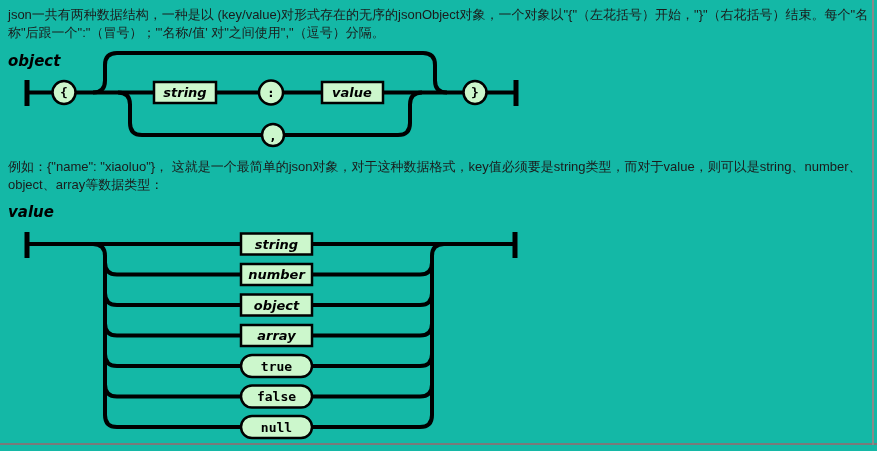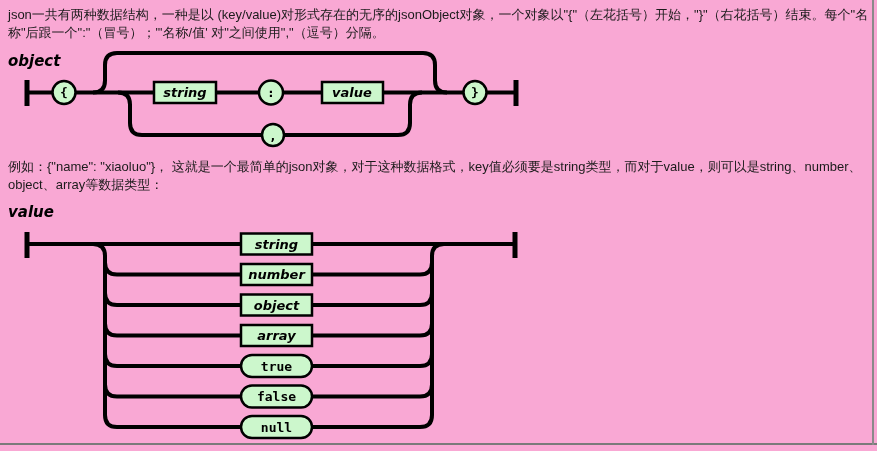--- a/index.html
+++ b/index.html
@@ -1,18 +1,18 @@
 <!DOCTYPE html>
 <html><head>
 <meta charset="utf-8">
 <style>
   * { margin:0; padding:0; box-sizing:border-box; }
   html,body { background:#fff; }
   .page {
-    position:relative; width:877px; height:451px; background:#f9a8d4;
+    position:relative; width:877px; height:451px; background:#14b8a6;
     font-family:"Liberation Sans", sans-serif; overflow:hidden;
   }
   .para {
     position:absolute; left:8px; width:864px;
     font-size:13px; line-height:18px; color:#1b1b1b;
   }
   .diagram-label {
     position:absolute; left:8px;
     font-family:"DejaVu Sans", sans-serif;
     font-style:italic; font-weight:bold; font-size:15px; color:#000;

